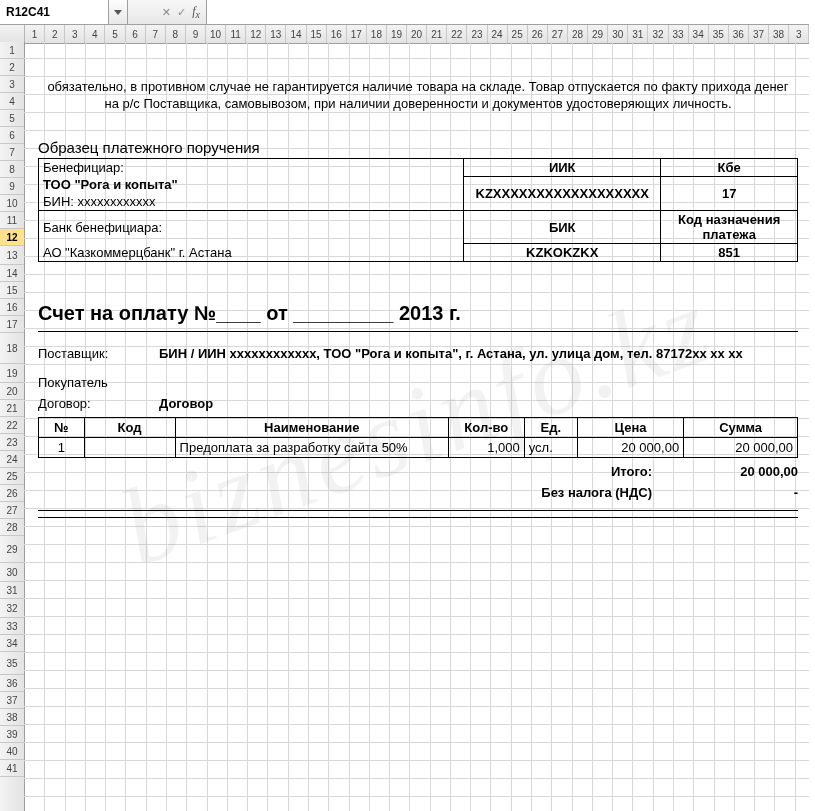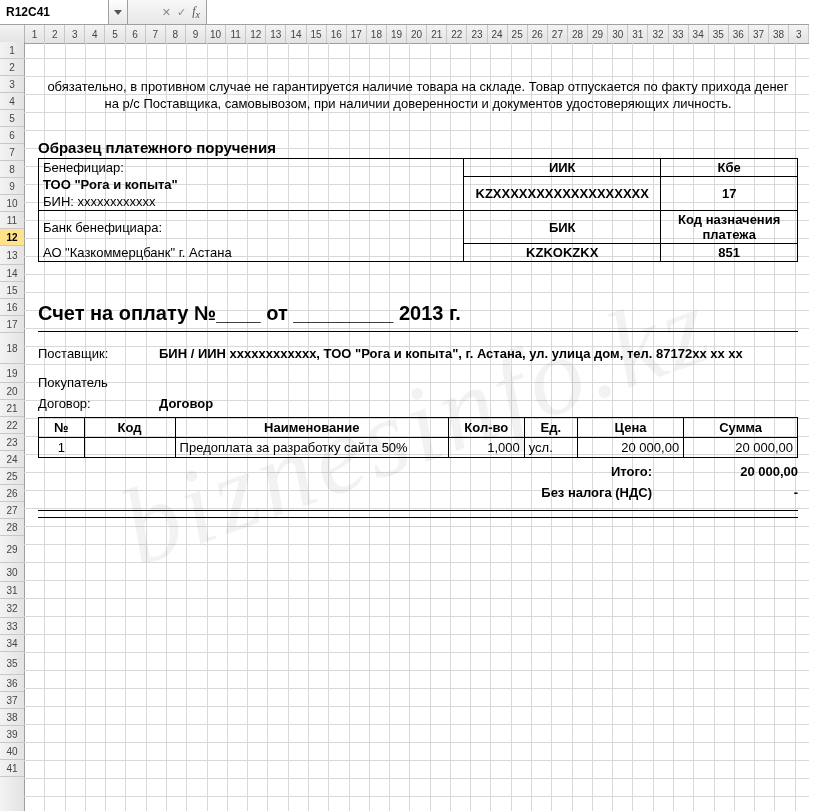--- a/index.html
+++ b/index.html
@@ -23,21 +23,21 @@
   .rh.sel{background:#ffe28a;font-weight:bold;color:#000}
 
   
   .sheet{position:absolute;left:24px;top:42px;right:0;bottom:0}
   .gridlines{position:absolute;inset:0;pointer-events:none}
   .gv,.gh{position:absolute;background:#d8d8d8}
   .gv{top:0;bottom:0;width:1px}
   .gh{left:0;right:0;height:1px}
   .form{position:absolute;left:14px;top:0;width:760px;font-size:13px}
   .warn{margin-top:18px;text-align:center;line-height:1.35;padding:0 2px}
-  .secthdr{margin-top:26px;font-weight:bold;font-size:15px}
+  .secthdr{margin-top:26px;font-weight:normal;font-size:15px}
   .benetbl{border:1.5px solid #000;border-collapse:collapse;width:100%;margin-top:2px}
   .benetbl td{border:1px solid #000;padding:1px 4px;font-size:13px;vertical-align:middle}
   .benetbl .c{ text-align:center }
   .benetbl .b{ font-weight:bold }
   .invtitle{margin-top:40px;font-weight:bold;font-size:20px}
   .thinrule{border:none;border-top:1px solid #000;margin:6px 0 14px 0}
   .kv{display:flex;gap:26px;align-items:flex-start;margin-bottom:6px}
   .kv .k{width:95px}
   .kv .v{flex:1;font-weight:bold}
   .itemtbl{border:1.5px solid #000;border-collapse:collapse;width:100%;margin-top:6px}

